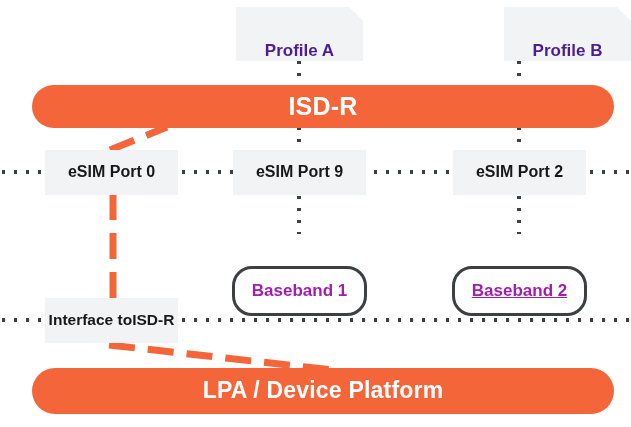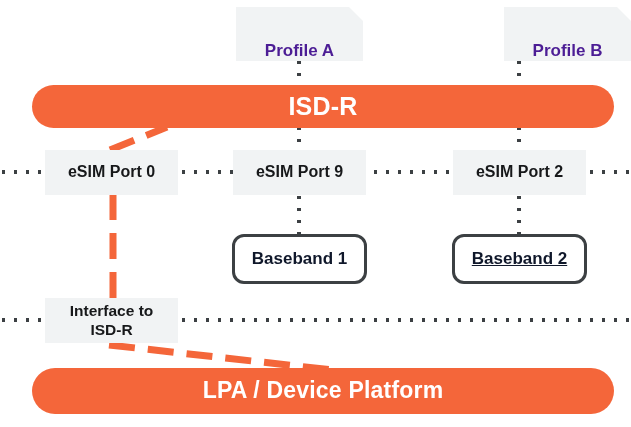--- a/index.html
+++ b/index.html
@@ -62,24 +62,25 @@
     font-weight: bold;
     font-size: 17px;
     clip-path: polygon(0 0, calc(100% - 14px) 0, 100% 14px, 100% 100%, 0 100%);
     align-items: flex-end;
   }
 
   
   .outlined {
     background: #ffffff;
     border: 3px solid #3C4043;
-    border-radius: 12px;
-    color: #0f172a;
+    border-radius: 20px;
+    color: #a21caf;
     font-weight: bold;
     font-size: 17px;
+    margin-top: 32px;
   }
 </style>
 </head>
 <body>
 
 <div id="diagram">
 
   <svg id="svg-layer" viewBox="0 0 631 427" width="631" height="427" xmlns="http://www.w3.org/2000/svg">
 
     <line x1="2" y1="172" x2="629" y2="172" stroke="#3C4043" stroke-width="4" stroke-linecap="butt" stroke-dasharray="3 9"></line>
@@ -130,21 +131,21 @@
   </div>
 
   <div class="node outlined" style="left:232px; top:234px; width:135px; height:50px;">
     <span>Baseband 1</span>
   </div>
 
   <div class="node outlined" style="left:452px; top:234px; width:135px; height:50px;text-decoration:underline;">
     <span>Baseband 2</span>
   </div>
 
-  <div class="node chip chip-two-line" style="left:45px; top:298px; width:133px; height:45px; flex-direction:column; justify-content:center;">
+  <div class="node chip chip-two-line" style="left:45px; top:298px; width:133px; height:45px; flex-direction:row; justify-content:center;">
     <span>Interface to</span>
     <span>ISD-R</span>
   </div>
 
   <div class="node bar bar-lpa" style="left:32px; top:368px; width:582px; height:46px;">
     <span>LPA / Device Platform</span>
   </div>
 
 </div>
 

